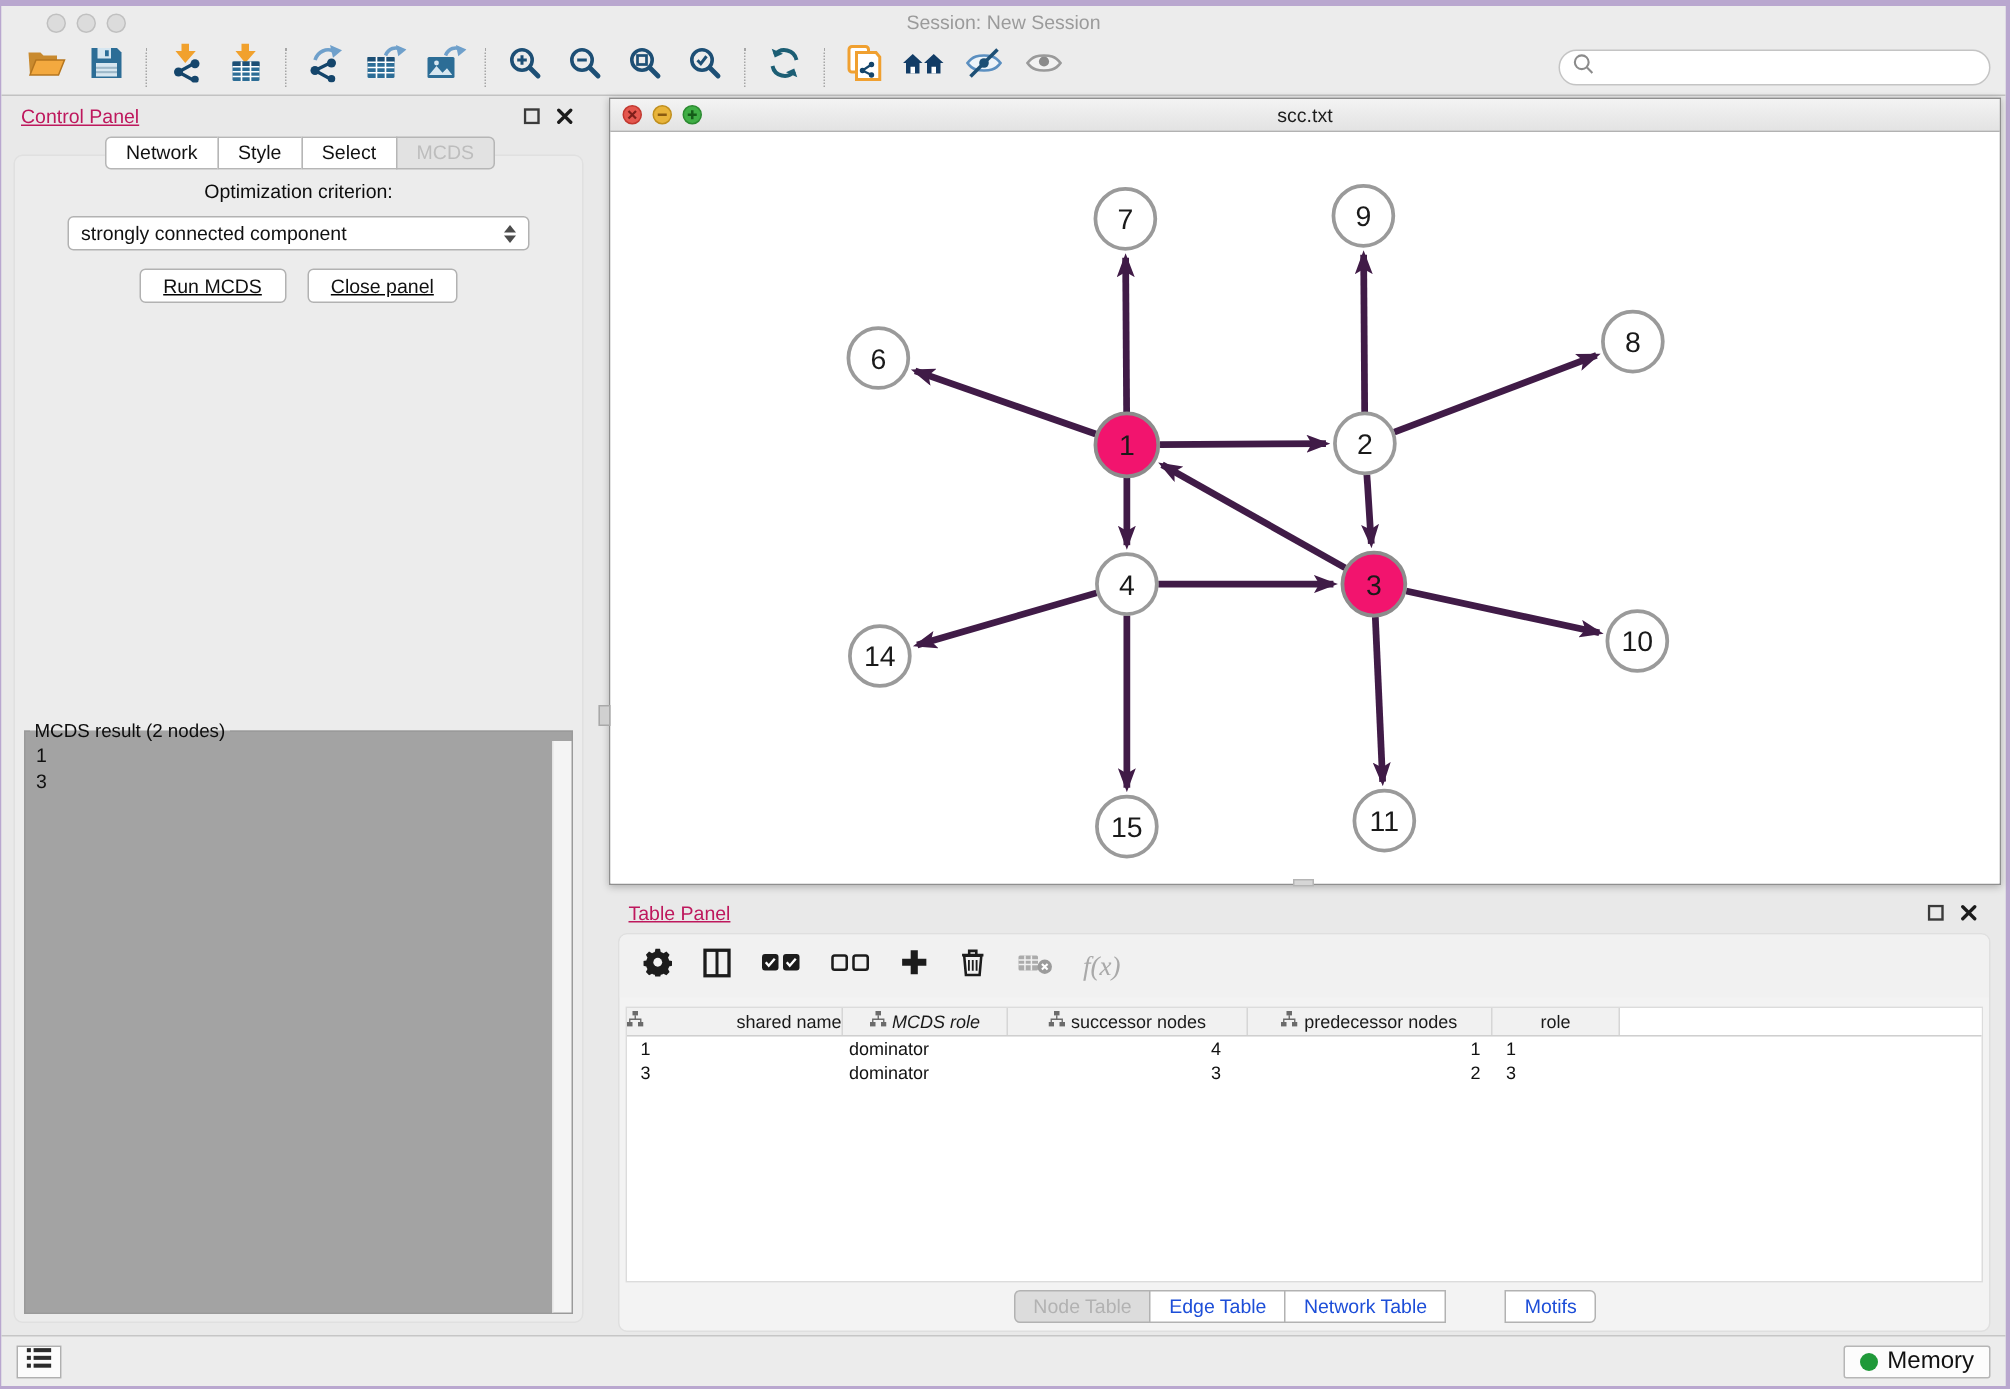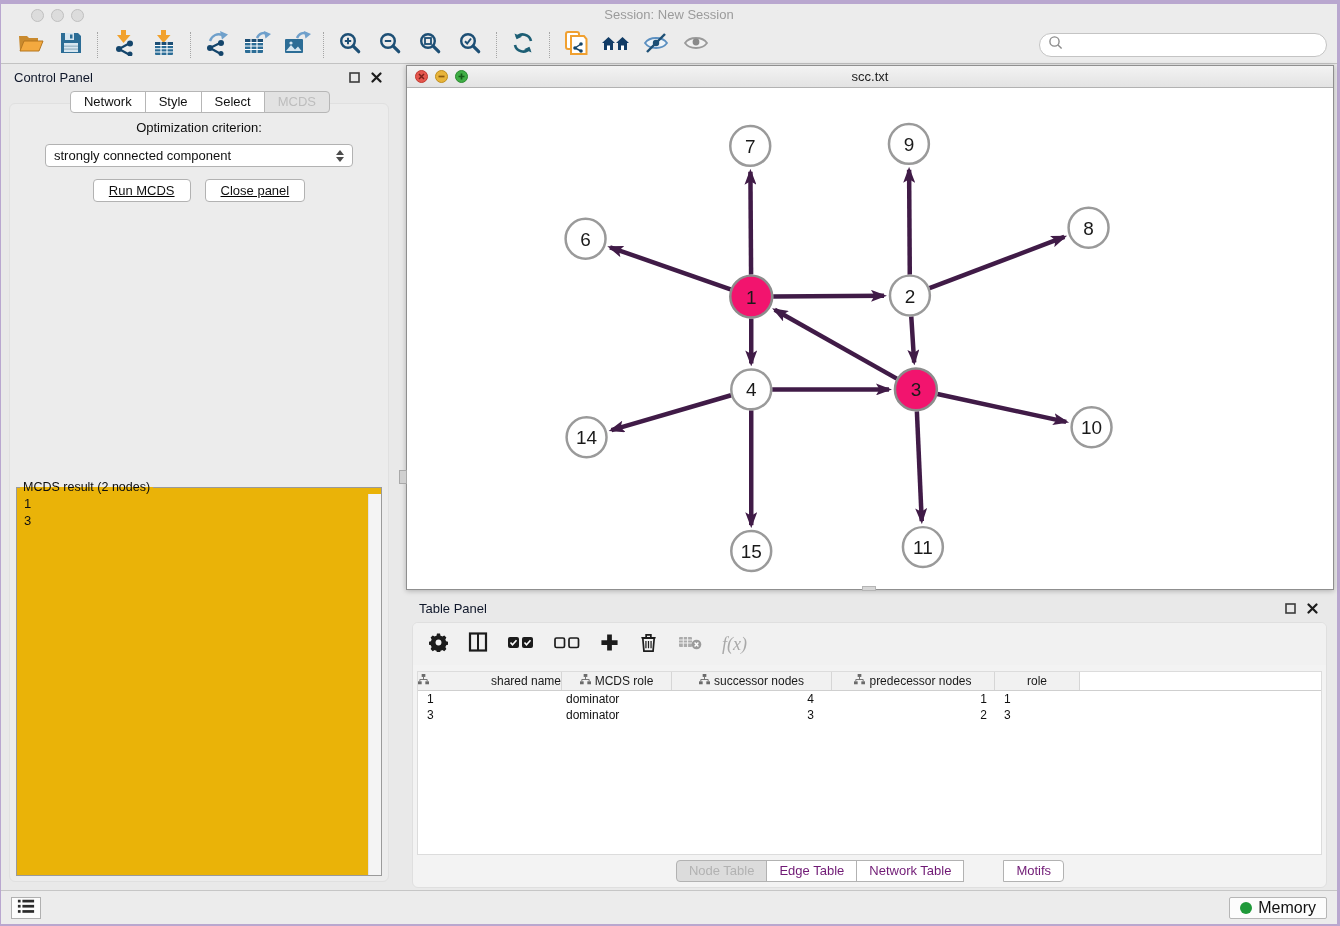--- a/index.html
+++ b/index.html
@@ -20,42 +20,42 @@
   .sep { width:1px; height:26px; border-left:1px dotted #a6a6a6; margin:0 6px; }
   .search { margin-left:auto; width:288px; height:24px; border:1px solid #c4c4c4; border-radius:13px;
             background:#fff; display:flex; align-items:center; padding:0 8px; gap:4px; }
   .search input { border:none; outline:none; flex:1; font-size:12px; background:transparent; }
 
   
   .content { position:absolute; top:60px; bottom:34px; left:0; right:0; background:#e9e9e9; }
 
   
   .control-panel { position:absolute; left:0; top:0; width:397px; bottom:0; }
-  .panel-header { height:27px; display:flex; align-items:center; padding:0 13px; font-size:13px; color:#0f172a; }
+  .panel-header { height:27px; display:flex; align-items:center; padding:0 13px; font-size:13px; color:#be185d;text-decoration:underline; }
   .panel-header .spacer { flex:1; }
   .hicon { width:17px; height:15px; display:flex; align-items:center; justify-content:center; margin-left:5px; }
   .cp-tabs { display:flex; justify-content:center; position:relative; z-index:2; }
   .cp-tab { border:1px solid #b6b6b6; background:#fff; color:#111; padding:2px 13px 3px;
             font-size:13px; margin-right:-1px; }
   .cp-tab:first-child { border-radius:4px 0 0 4px; }
   .cp-tab:last-child  { border-radius:0 4px 4px 0; }
   .cp-tab.active { background:#e2e2e2; color:#bdbdbd; }
   .cp-card { position:absolute; left:8px; right:9px; top:39px; bottom:8px;
              background:#ececec; border:1px solid #e0e0e0; border-radius:6px; }
   .opt-label { text-align:center; margin-top:16px; font-size:13px; color:#0d0d0d; }
   .dropdown { margin:9px auto 0; width:308px; height:23px; background:#fff; border:1px solid #b2b2b2;
               border-radius:4px; display:flex; align-items:center; padding:0 8px; font-size:13px; color:#111; }
   .stepper { margin-left:auto; display:flex; flex-direction:column; gap:2px; align-items:center; }
   .stepper i { width:0; height:0; border-left:4px solid transparent; border-right:4px solid transparent; }
   .stepper .up { border-bottom:5px solid #4c4c4c; }
   .stepper .dn { border-top:5px solid #4c4c4c; }
   .btn-row { display:flex; justify-content:center; gap:14px; margin-top:12px;text-decoration:underline; }
   .btn { background:#fff; border:1px solid #b2b2b2; border-radius:4px; padding:3px 15px; font-size:13px; color:#111; }
   fieldset.result { position:absolute; left:6px; right:6px; top:376px; bottom:5px;
-                    border:1px solid #9a9a9a; background:#eab308; }
+                    border:1px solid #9a9a9a; background:#a3a3a3; }
   fieldset.result legend { font-size:12.5px; color:#0d0d0d; margin-left:3px; padding:0 3px; }
   .result-inner { position:relative; height:100%; }
   .result-text { padding:1px 7px; font-size:13px; line-height:17px; white-space:pre-line; color:#111; }
   .result-scroll { position:absolute; right:0; top:0; bottom:0; width:13px; background:#f4f4f4;
                    border-left:1px solid #e4e4e4; }
 
   
   .network-window { position:absolute; left:405px; top:1px; width:928px; height:525px;
                     background:#fff; border:1px solid #8f8f8f; box-shadow:0 1px 5px rgba(0,0,0,.25); }
   .nw-titlebar { height:22px; background:linear-gradient(#f3f3f3,#e3e3e3);
@@ -88,23 +88,23 @@
   .th { display:flex; align-items:center; justify-content:center; gap:4px; font-size:12px; color:#1a1a1a;
         border-right:1px solid #d6d6d6; }
   .th.fill { flex:1; border-right:none; background:#fff; }
   .tr { display:flex; height:16px; align-items:center; font-size:12px; color:#111; }
   .td { overflow:hidden; white-space:nowrap; }
   .c0 { width:144px; padding-left:9px; }
   .c1 { width:110px; padding-left:4px; }
   .c2 { width:160px; text-align:right; padding-right:18px; }
   .c3 { width:163px; text-align:right; padding-right:8px; }
   .c4 { width:85px;  padding-left:9px; }
-  .w0 { width:144px;justify-content:space-between; } .w1 { width:110px; } .w2 { width:160px; } .w3 { width:163px; } .w4 { width:85px; }
+  .w0 { width:144px;justify-content:space-between; } .w1 { width:110px;font-style:italic; } .w2 { width:160px; } .w3 { width:163px; } .w4 { width:85px; }
   .tp-tabs { position:absolute; bottom:5px; left:0; right:0; display:flex; justify-content:center; }
-  .tp-tab { border:1px solid #b2b2b2; background:#fff; color:#701a75; padding:2px 12px 3px;
+  .tp-tab { border:1px solid #b2b2b2; background:#fff; color:#1d4ed8; padding:2px 12px 3px;
             font-size:13px; margin-right:-1px; }
   .tp-tab:first-child { border-radius:4px 0 0 4px; }
   .tp-tab:last-child  { border-radius:0 4px 4px 0;margin-left:40px; }
   .tp-tab.active { background:#dcdcdc; color:#b2b2b2; }
 
   
   .status-bar { position:absolute; bottom:0; left:0; right:0; height:34px; background:#ececec;
                 border-top:1px solid #c6c6c6; }
   .sb-left-btn { position:absolute; left:10px; top:6px; width:30px; height:22px; background:#fcfcfc;
                  border:1px solid #b0b0b0; display:flex; align-items:center; justify-content:center; }

